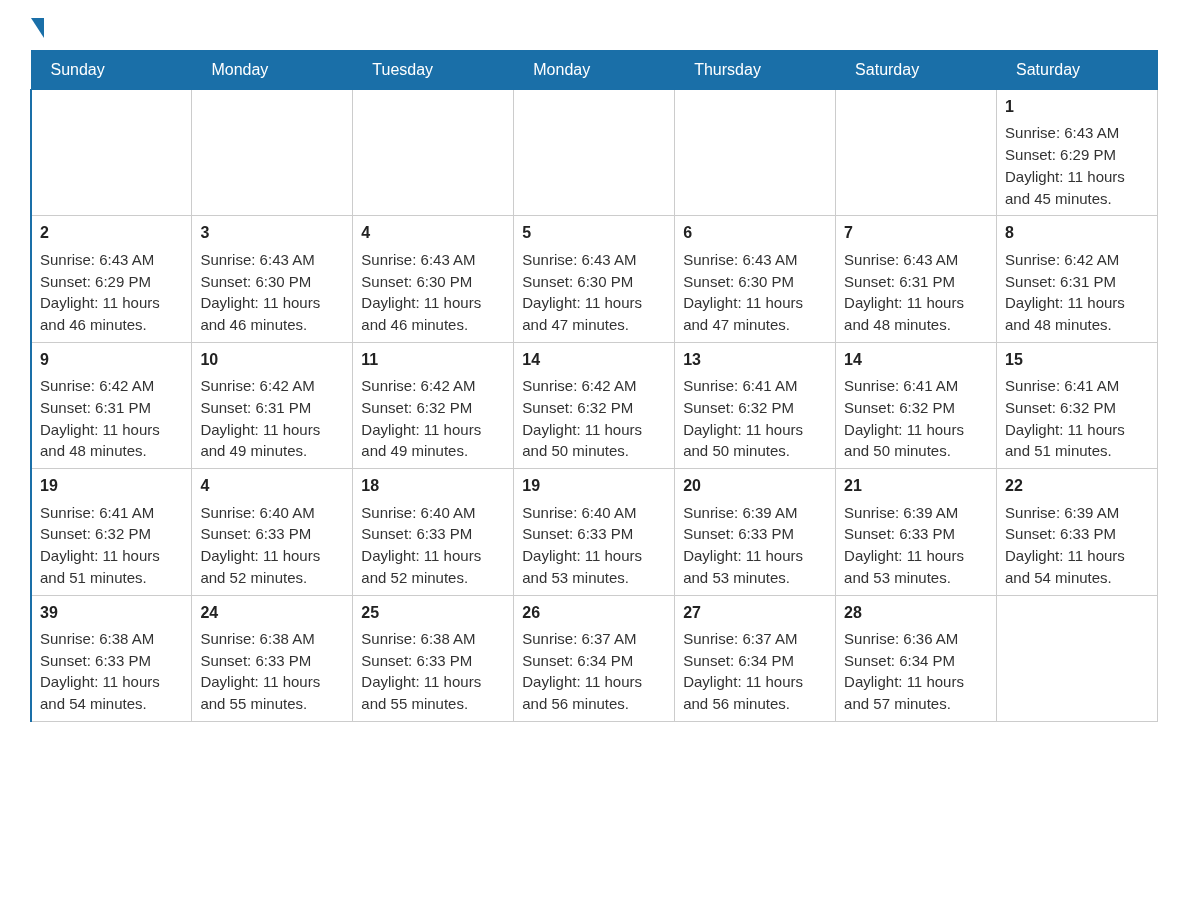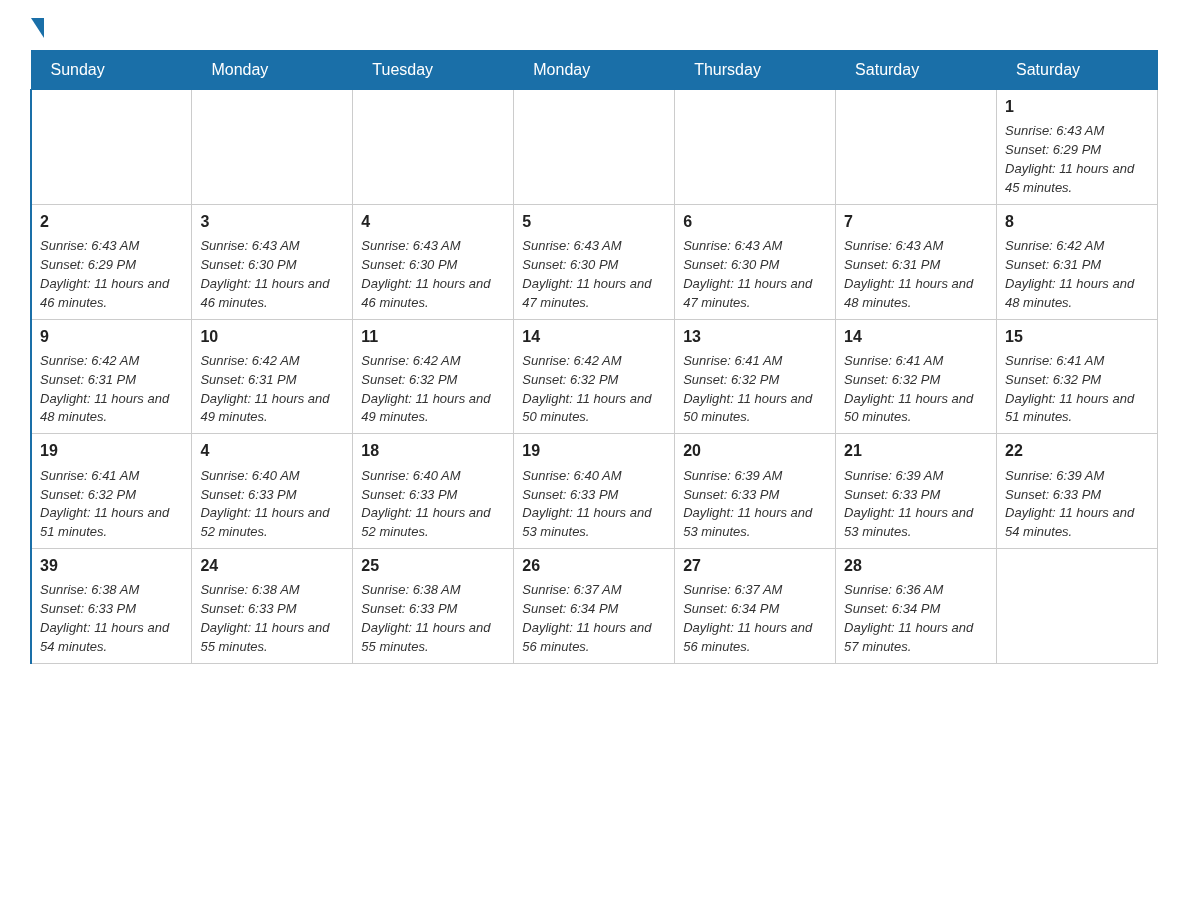--- a/index.html
+++ b/index.html
@@ -55,24 +55,23 @@
       line-height: 1.4;
     }
     .day-number {
       font-size: 16px;
       font-weight: bold;
       color: #222;
       display: block;
       margin-bottom: 4px;
     }
     .day-info {
-      font-size: 13px;
+      font-size: 15px;
       color: #333;
       line-height: 1.45;
-      font-style: italic;
     }
     .empty-cell {
       background: #fff;
     }
     tr td:first-child {
       border-left: 2px solid #1a6fa8;
     }
     .logo-wrapper {
       display: flex;
       flex-direction: column;

